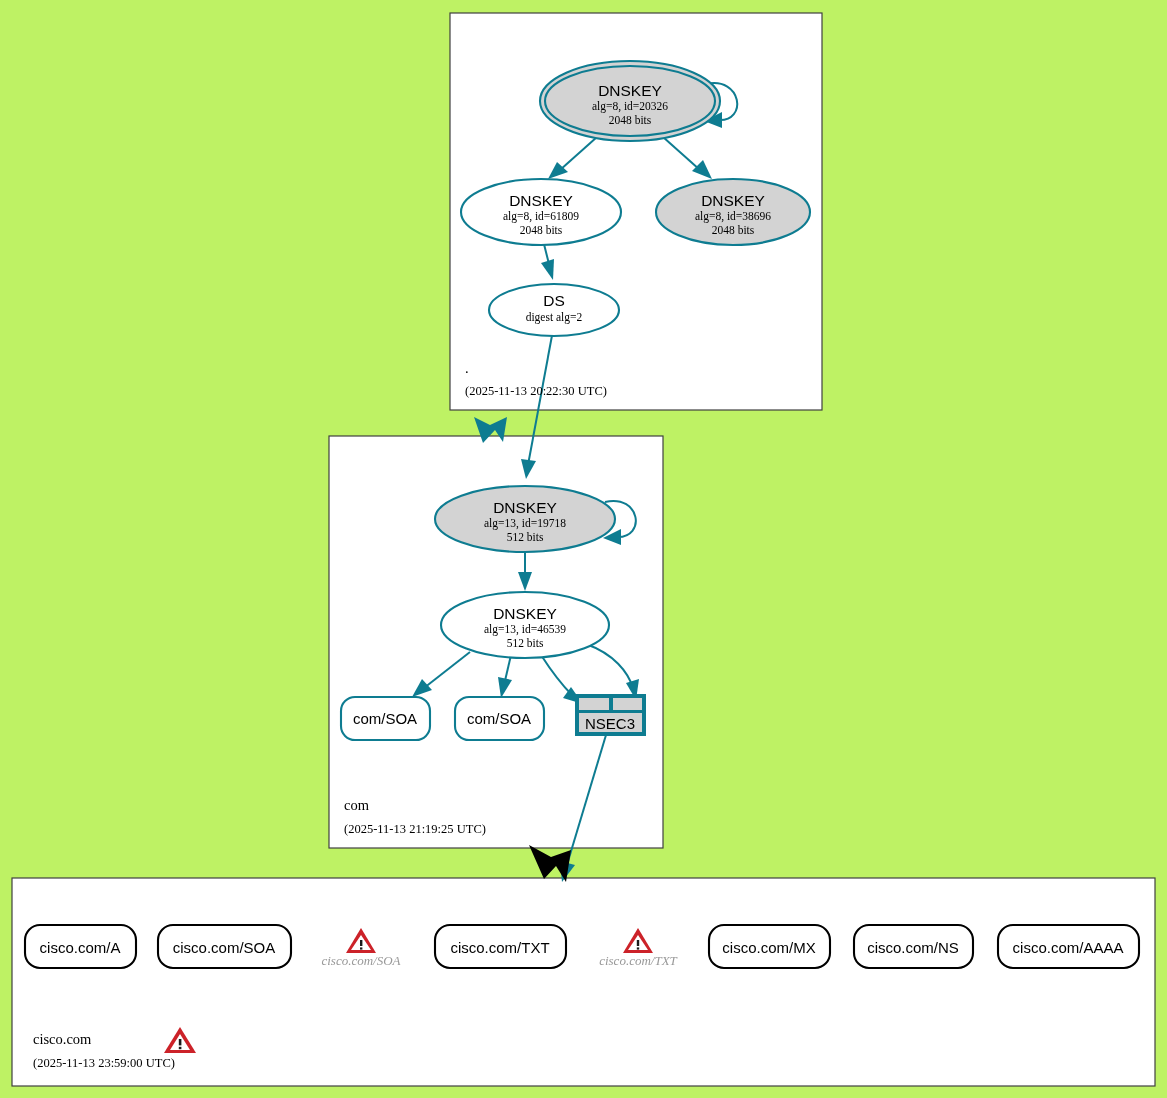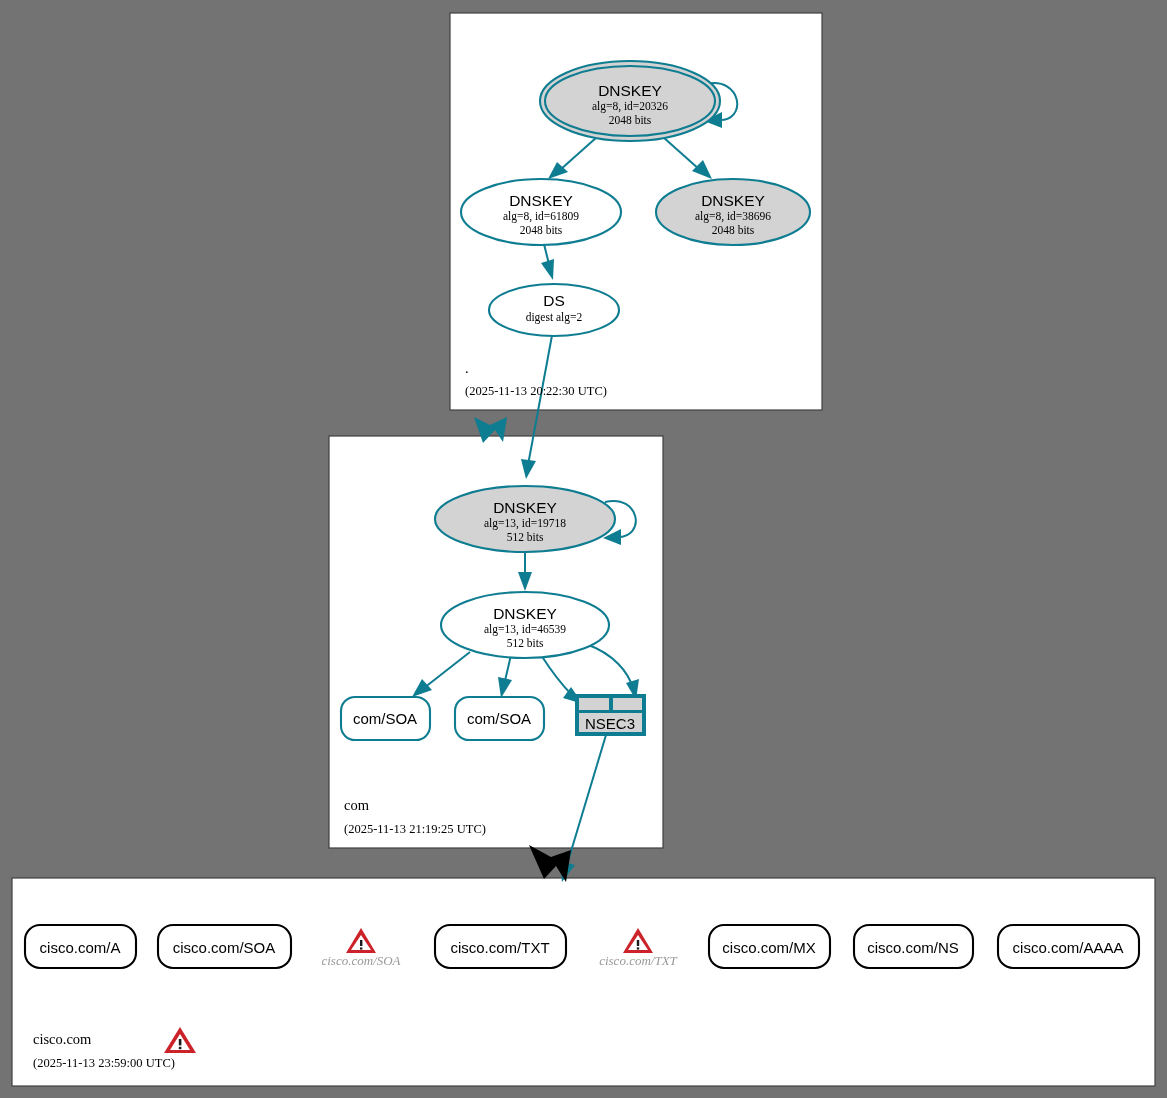--- a/index.html
+++ b/index.html
@@ -8,21 +8,21 @@
     padding: 0;
     background: #ffffff;
   }
   body {
     font-family: "Liberation Sans", sans-serif;
   }
   #stage {
     position: relative;
     width: 1167px;
     height: 1098px;
-    background: #737373;
+    background: #bef264;
     overflow: hidden;
   }
   svg#graph {
     position: absolute;
     top: 0;
     left: 0;
     width: 1167px;
     height: 1098px;
     display: block;
   }

